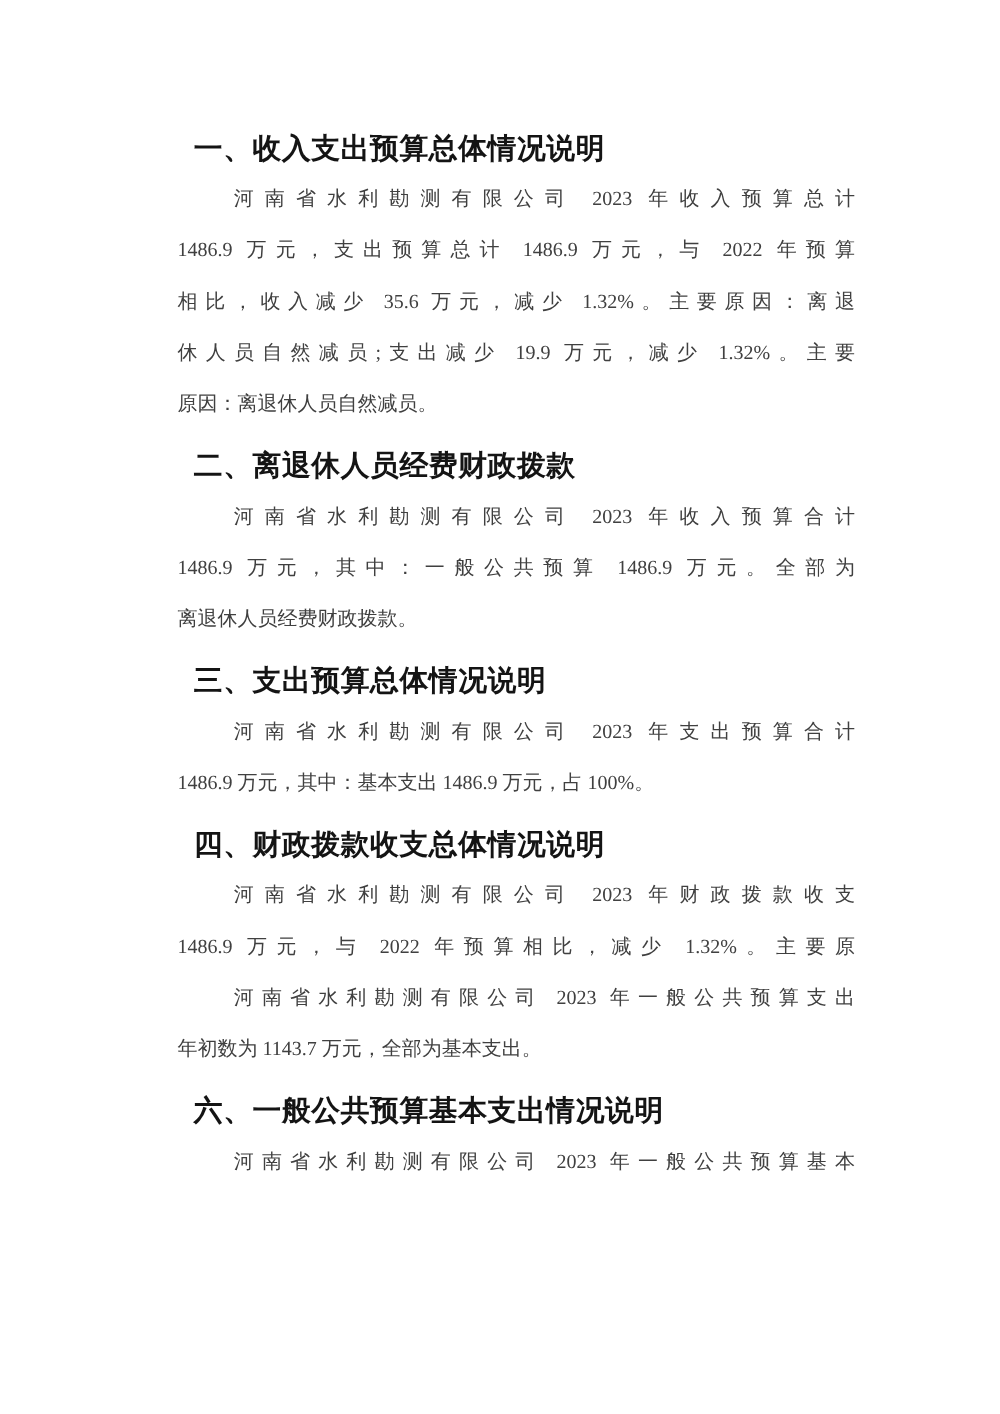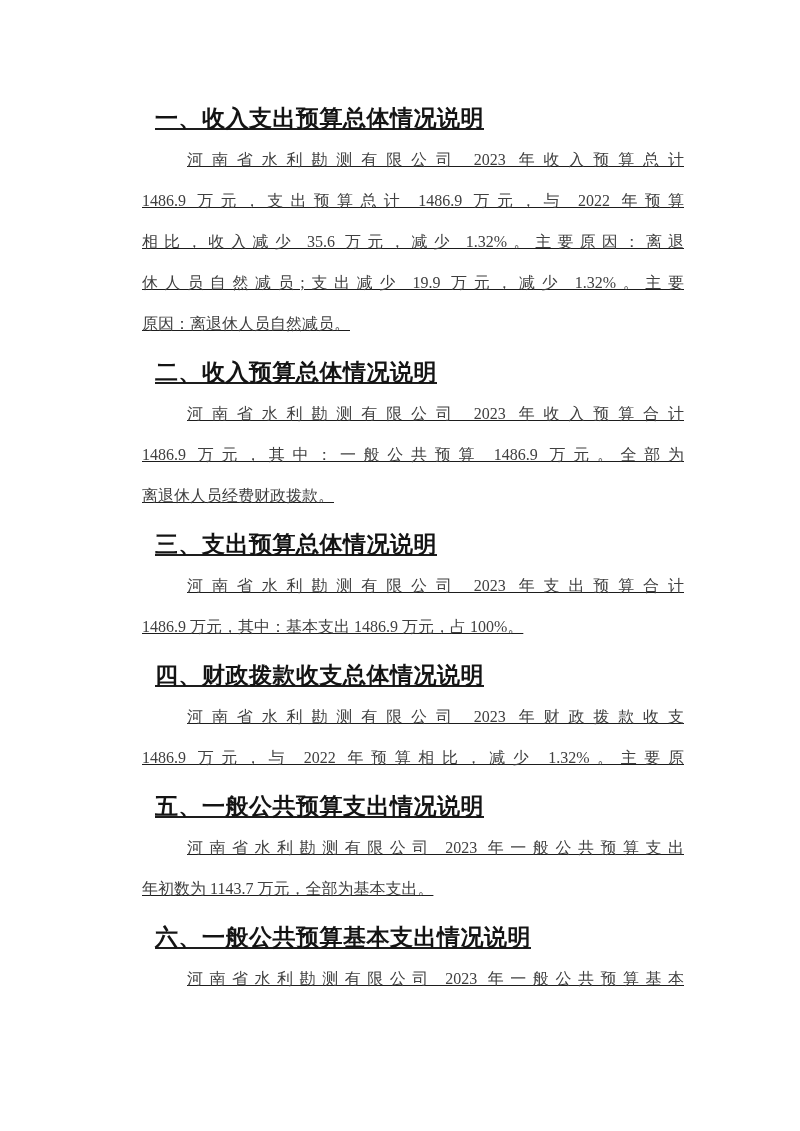--- a/index.html
+++ b/index.html
@@ -13,21 +13,20 @@
     height: 1131px;
     background: #ffffff;
     overflow: hidden;
   }
   .content {
     position: absolute;
     left: 142px;
     top: 90px;
     width: 542px;
     color: #1d1d1d;
-    text-decoration: underline;
   }
   .doc-section { margin: 0; }
   .heading {
     font-family: "Liberation Sans", "DejaVu Sans", sans-serif;
     font-weight: 700;
     font-size: 23px;
     line-height: 41px;
     padding-left: 13px;
     margin-top: 8px;
     color: #141414;
@@ -60,21 +59,21 @@
     <div class="para">
           <span class="line indent">河南省水利勘测有限公司 2023 年收入预算总计</span>
           <span class="line">1486.9 万元，支出预算总计 1486.9 万元，与 2022 年预算</span>
           <span class="line">相比，收入减少 35.6 万元，减少 1.32%。主要原因：离退</span>
           <span class="line">休人员自然减员;支出减少 19.9 万元，减少 1.32%。主要</span>
           <span class="line flush-left">原因：离退休人员自然减员。</span>
         </div>
   </section>
 
   <section class="doc-section">
-    <h2 class="heading">二、收入预算总体情况说明</h2>
+    <h2 class="heading">二、离退休人员经费财政拨款</h2>
     <div class="para">
           <span class="line indent">河南省水利勘测有限公司 2023 年收入预算合计</span>
           <span class="line">1486.9 万元，其中：一般公共预算 1486.9 万元。全部为</span>
           <span class="line flush-left">离退休人员经费财政拨款。</span>
         </div>
   </section>
 
   <section class="doc-section">
     <h2 class="heading">三、支出预算总体情况说明</h2>
     <div class="para">
@@ -85,21 +84,20 @@
 
   <section class="doc-section">
     <h2 class="heading">四、财政拨款收支总体情况说明</h2>
     <div class="para">
           <span class="line indent">河南省水利勘测有限公司 2023 年财政拨款收支</span>
           <span class="line">1486.9 万元，与 2022 年预算相比，减少 1.32%。主要原</span>
         </div>
   </section>
 
   <section class="doc-section">
-    <h2 class="heading">五、一般公共预算支出情况说明</h2>
     <div class="para">
           <span class="line indent">河南省水利勘测有限公司 2023 年一般公共预算支出</span>
           <span class="line flush-left">年初数为 1143.7 万元，全部为基本支出。</span>
         </div>
   </section>
 
   <section class="doc-section">
     <h2 class="heading">六、一般公共预算基本支出情况说明</h2>
     <div class="para">
           <span class="line indent">河南省水利勘测有限公司 2023 年一般公共预算基本</span>

